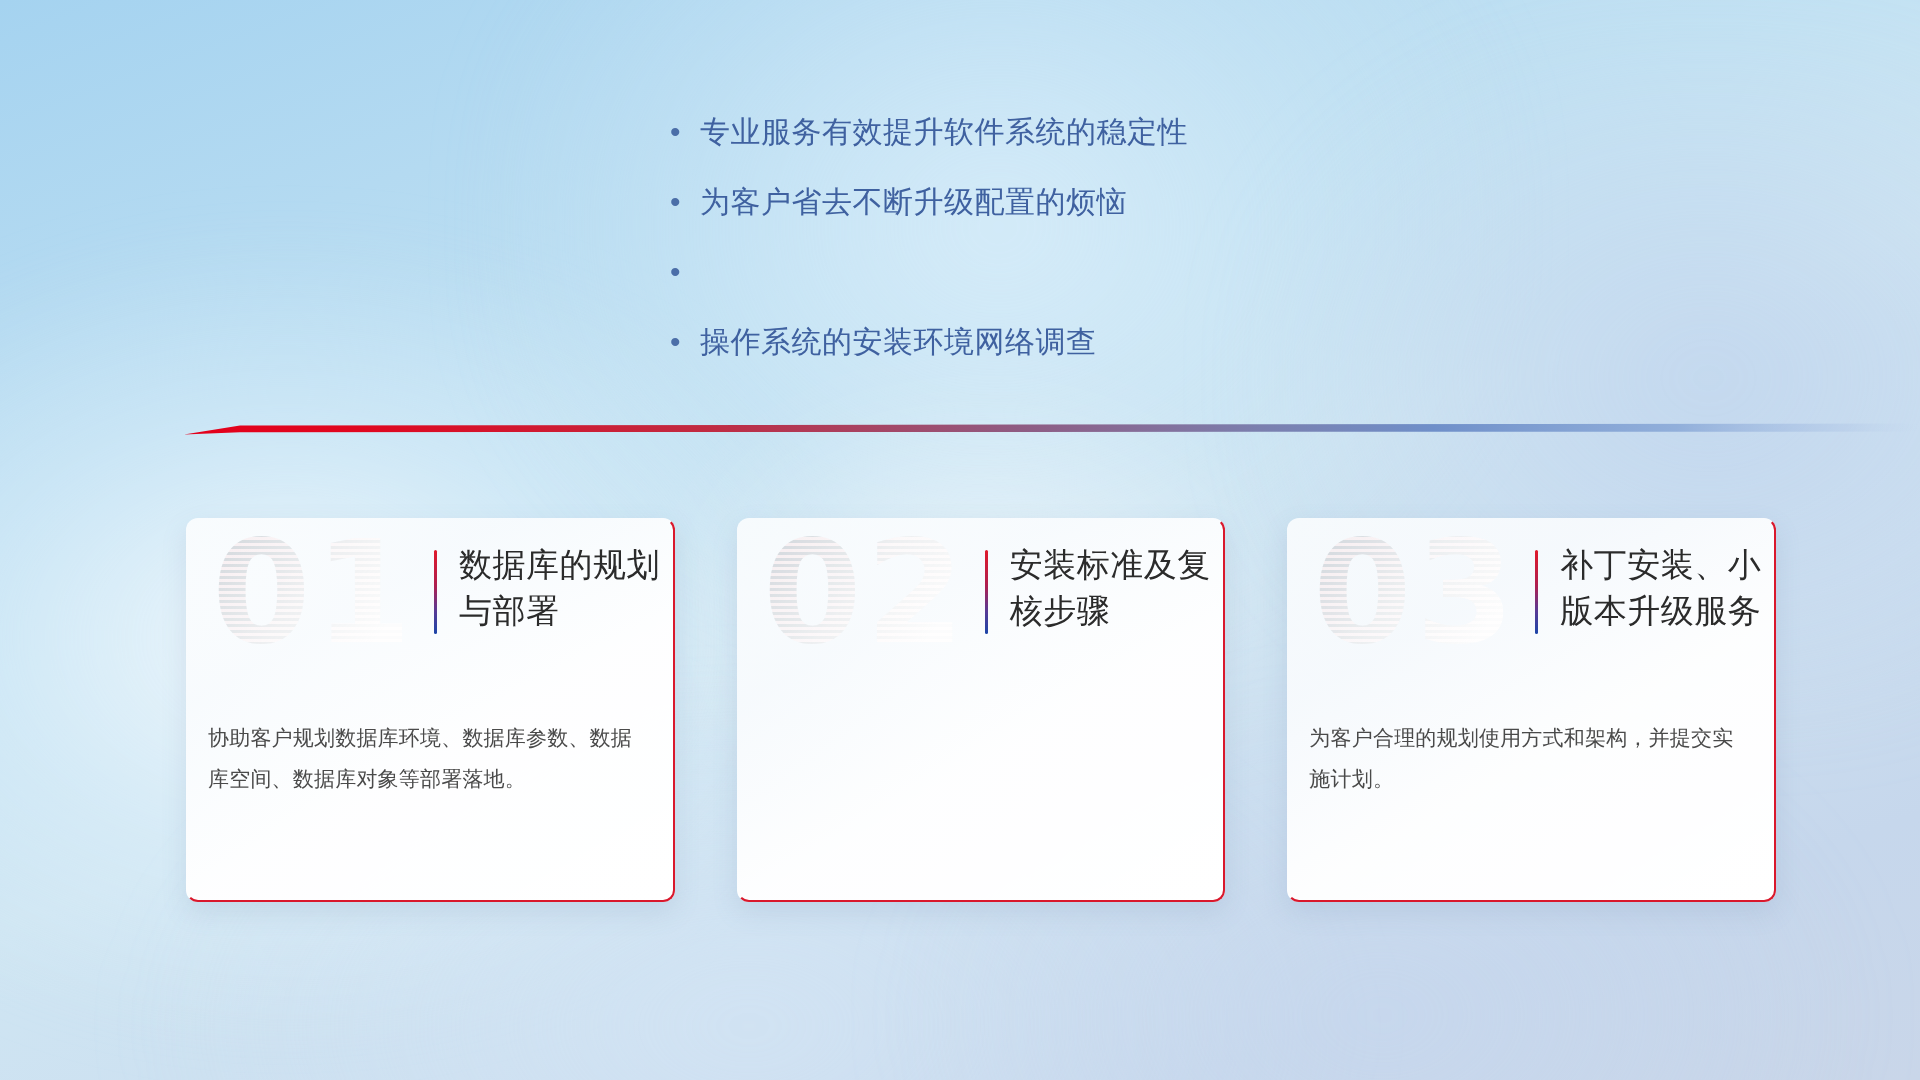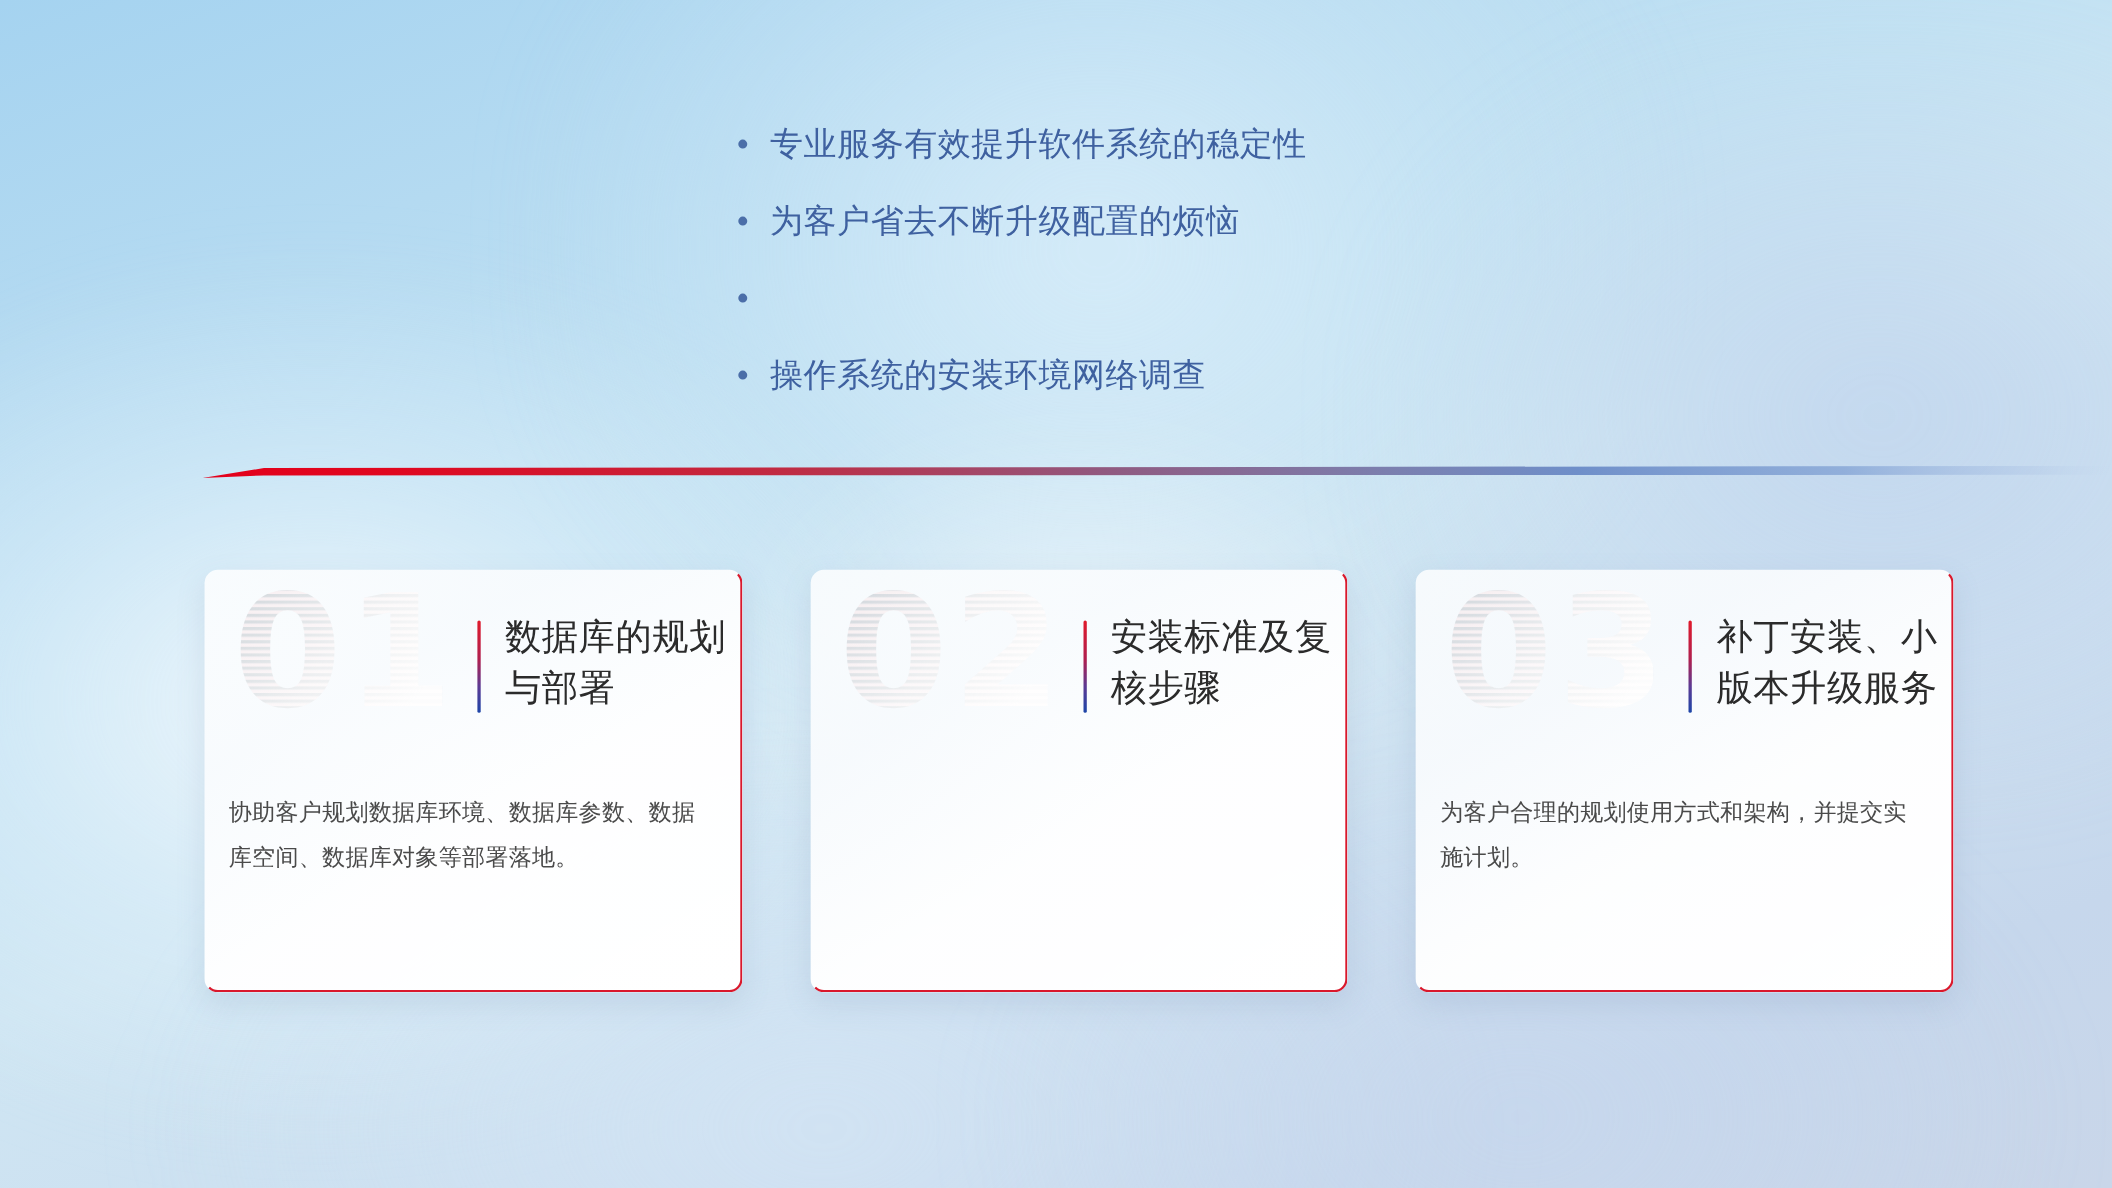--- a/index.html
+++ b/index.html
@@ -173,21 +173,21 @@
     top: 16px;
     width: 190px;
     height: 130px;
     pointer-events: none;
   }
   .card-num svg { display: block; }
 
   .card-head {
     position: absolute;
     left: 248px;
-    top: 38px;
+    top: 24px;
     display: flex;
     align-items: center;
   }
   .card-rule {
     width: 3px;
     height: 84px;
     margin-right: 22px;
     margin-top: 7px;
     border-radius: 2px;
     background: linear-gradient(to bottom, #e01a2b 0%, #b01f4e 42%, #5a3a94 72%, #1c45a8 100%);

